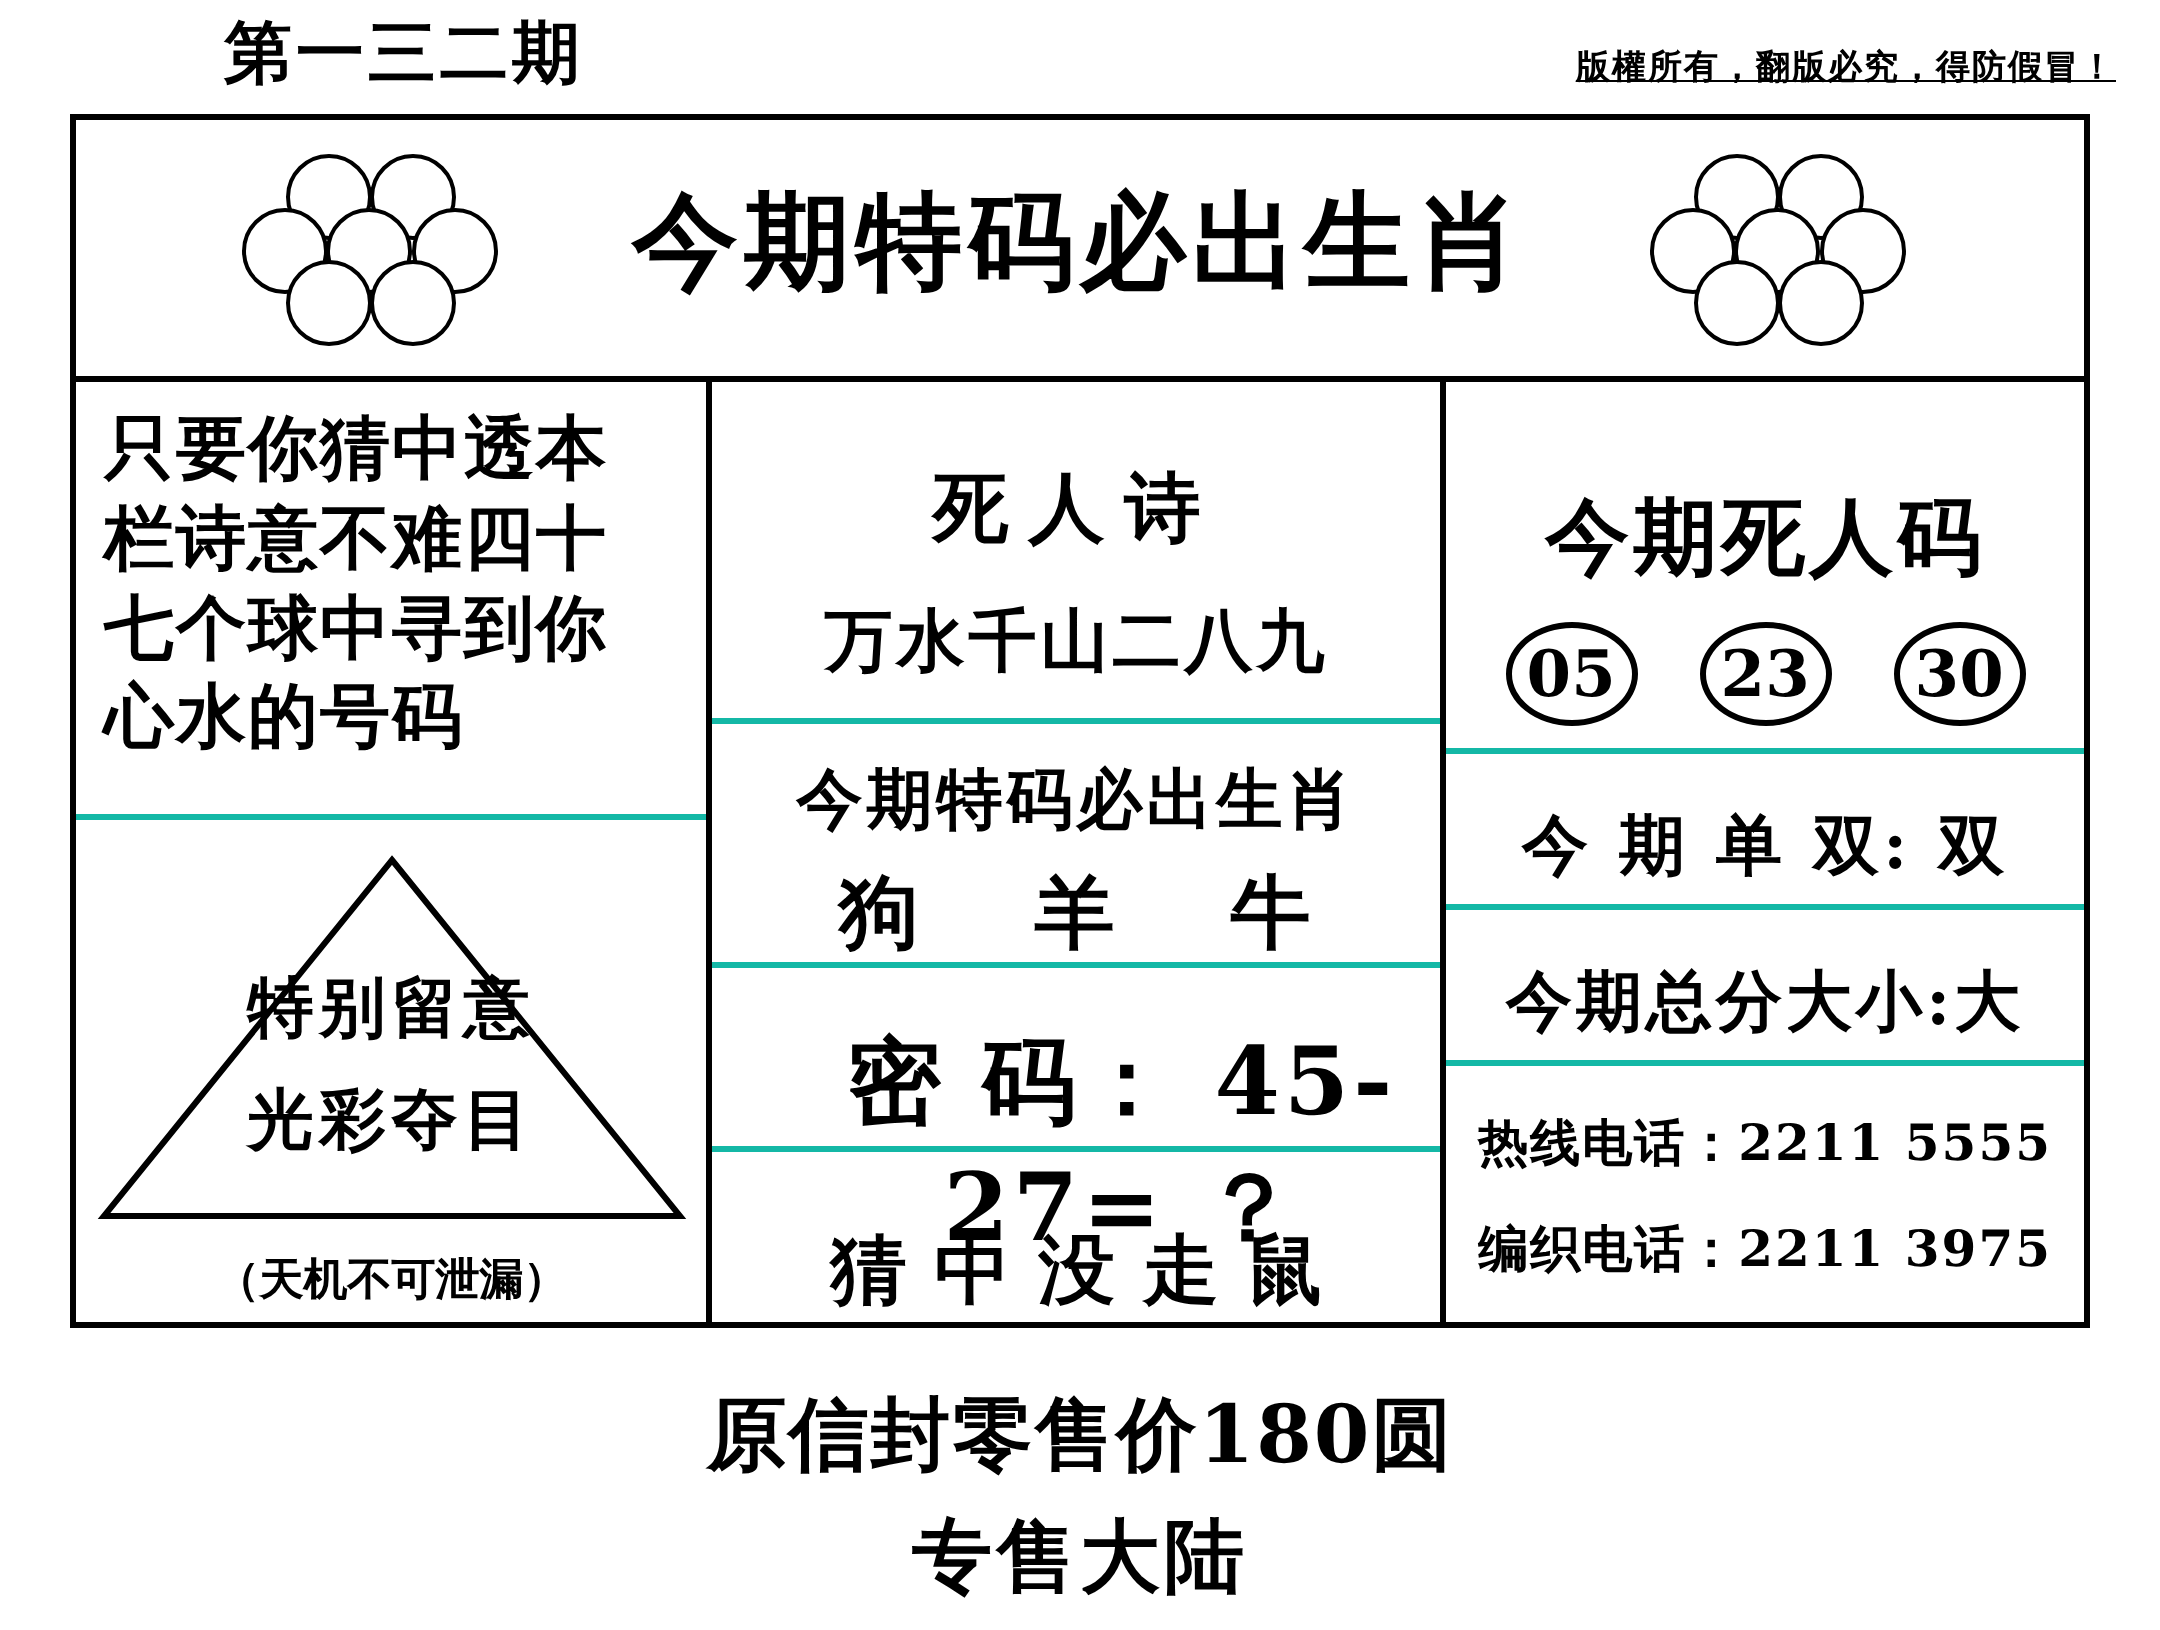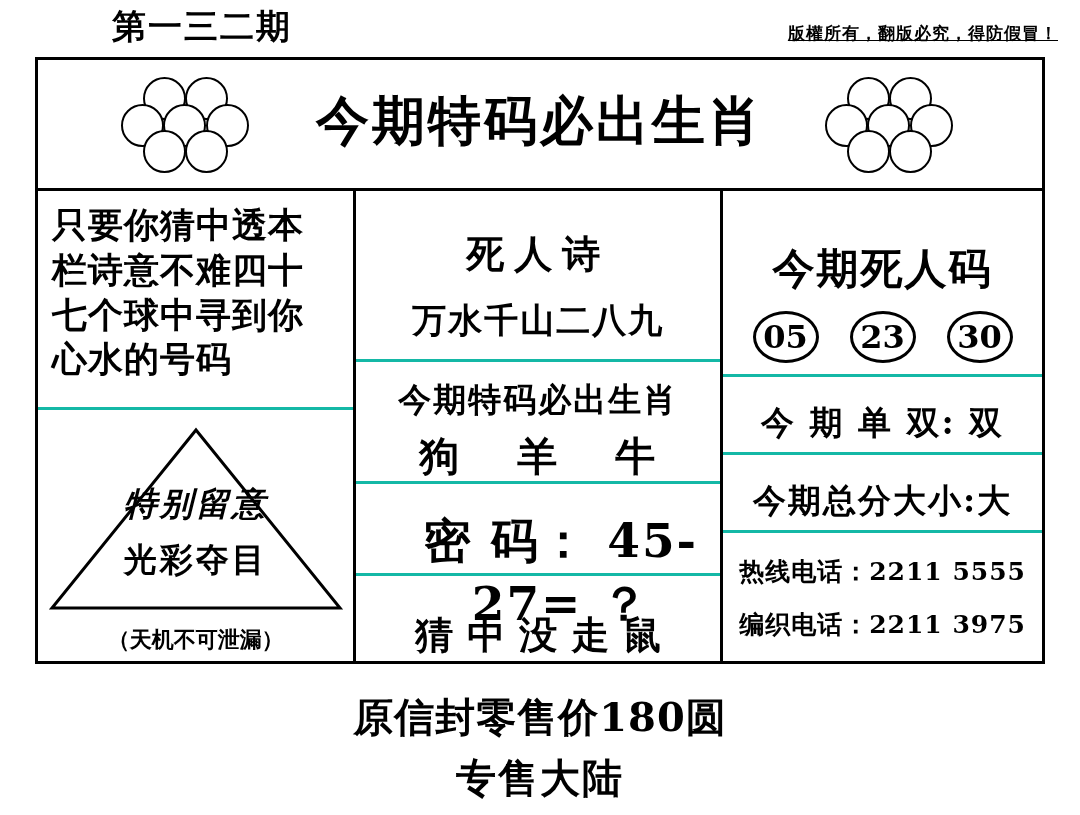--- a/index.html
+++ b/index.html
@@ -153,21 +153,20 @@
   }
   .tri-text1 {
     position: absolute;
     left: 0; right: 0;
     top: 72px;
     text-align: center;
     font-family: "DejaVu Serif", "Liberation Serif", serif;
     font-weight: bold;
     font-size: 33px;
     letter-spacing: 3px;
-    font-style: italic;
   }
   .tri-text2 {
     position: absolute;
     left: 0; right: 0;
     top: 128px;
     text-align: center;
     font-family: "DejaVu Serif", "Liberation Serif", serif;
     font-weight: bold;
     font-size: 33px;
     letter-spacing: 3px;

